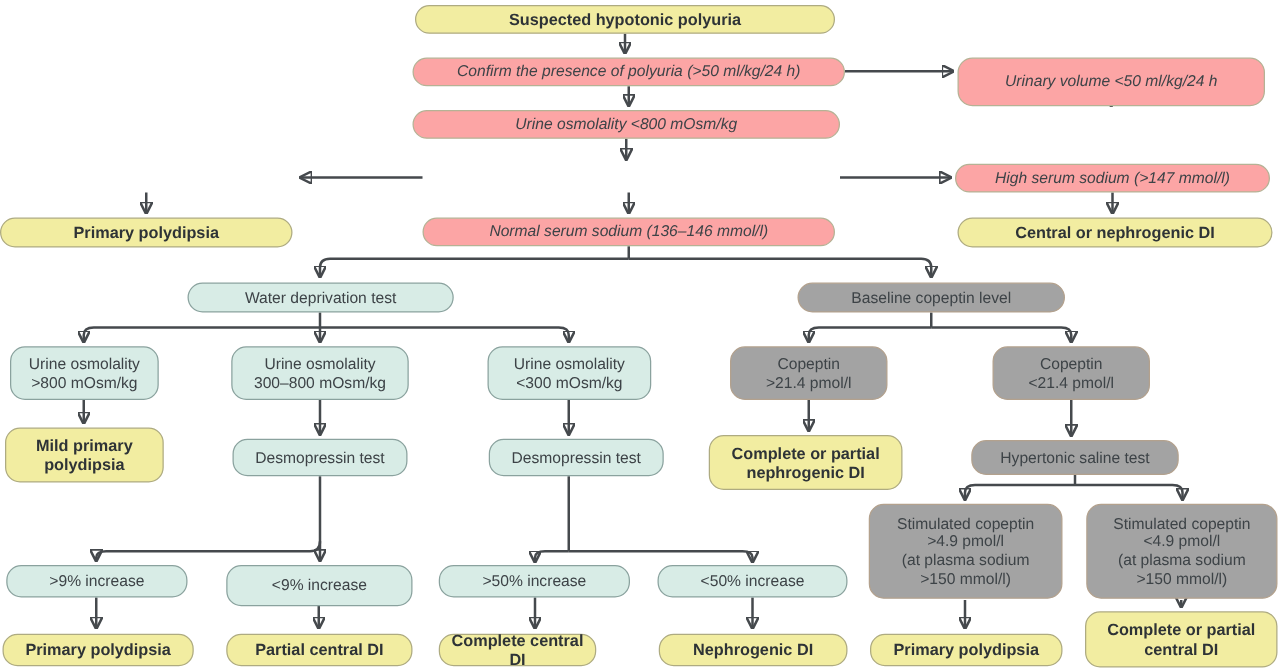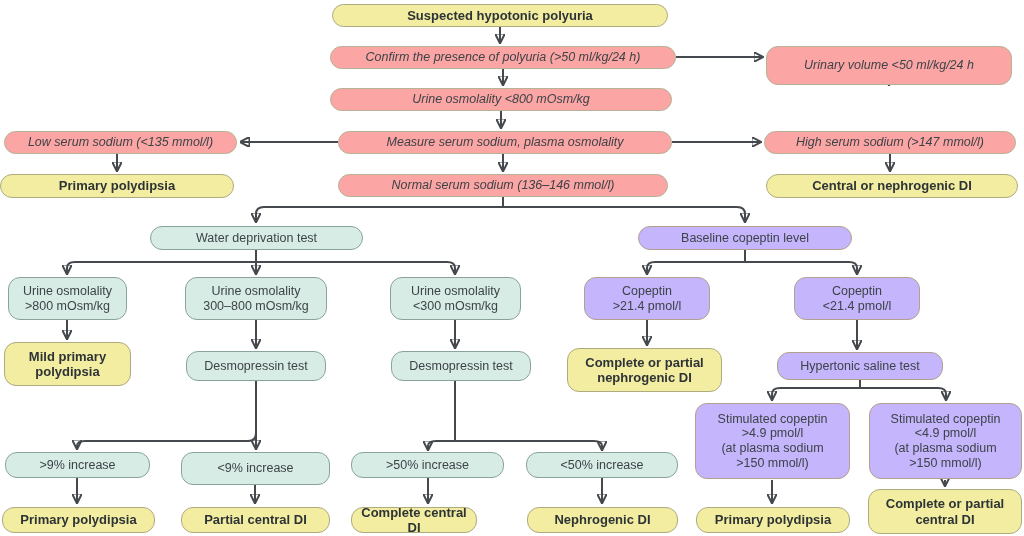--- a/index.html
+++ b/index.html
@@ -11,21 +11,21 @@
   svg.connectors path, svg.connectors line { stroke:#45494d; stroke-width:2; fill:none; }
   .box {
     position:absolute; box-sizing:border-box; border:1.5px solid #a2a08c;
     border-radius:12px; display:flex; align-items:center; justify-content:center;
     text-align:center; white-space:pre-line; font-size:12.5px; line-height:1.18;
     padding:1px 6px; color:#3d4347;
   }
   .decision { background:#fca5a5; border-color:#b5b295;font-style:italic; }
   .result   { background:#f2eda1; border-color:#aeab81; font-weight:700; color:#2e3336; font-size:13px; }
   .teal     { background:#d8ece6; border-color:#8aa29e; }
-  .peach    { background:#c4b5fd; border-color:#b3a18d; }
+  .peach    { background:#a3a3a3; border-color:#b3a18d; }
 </style>
 </head>
 <body>
 
 <div class="canvas">
 
   <svg class="connectors" viewBox="0 0 1024 536" xmlns="http://www.w3.org/2000/svg">
     <defs>
       <marker id="ah" viewBox="0 0 10 10" refX="8.5" refY="5" markerWidth="5" markerHeight="5" orient="auto">
         <path d="M0,0 L10,5 L0,10 z" fill="#45494d" stroke="none"></path>
@@ -71,22 +71,20 @@
       <line x1="602" y1="478" x2="602" y2="502" marker-end="url(#ah)"></line>
       <line x1="772" y1="480" x2="772" y2="502" marker-end="url(#ah)"></line>
       <line x1="945" y1="480" x2="945" y2="485" marker-end="url(#ah)"></line>
     </g>
   </svg>
 
   <div class="box result" style="left:332px;top:4px;width:336px;height:23px">Suspected hypotonic polyuria</div>
   <div class="box decision" style="left:330px;top:46px;width:346px;height:23px">Confirm the presence of polyuria (&gt;50 ml/kg/24 h)</div>
   <div class="box decision" style="left:766px;top:46px;width:246px;height:39px">Urinary volume &lt;50 ml/kg/24 h</div>
   <div class="box decision" style="left:330px;top:88px;width:342px;height:23px">Urine osmolality &lt;800 mOsm/kg</div>
-  <div class="box decision" style="left:338px;top:131px;width:334px;height:23px">Measure serum sodium, plasma osmolality</div>
-  <div class="box decision" style="left:4px;top:131px;width:233px;height:23px">Low serum sodium (&lt;135 mmol/l)</div>
   <div class="box result" style="left:0px;top:174px;width:234px;height:24px">Primary polydipsia</div>
   <div class="box decision" style="left:764px;top:131px;width:252px;height:23px">High serum sodium (&gt;147 mmol/l)</div>
   <div class="box result" style="left:766px;top:174px;width:252px;height:24px">Central or nephrogenic DI</div>
   <div class="box decision" style="left:338px;top:174px;width:330px;height:23px">Normal serum sodium (136–146 mmol/l)</div>
 
   <div class="box teal" style="left:150px;top:226px;width:213px;height:24px">Water deprivation test</div>
   <div class="box peach" style="left:638px;top:226px;width:214px;height:24px">Baseline copeptin level</div>
 
   <div class="box teal" style="left:8px;top:277px;width:119px;height:43px">Urine osmolality
 &gt;800 mOsm/kg</div>

